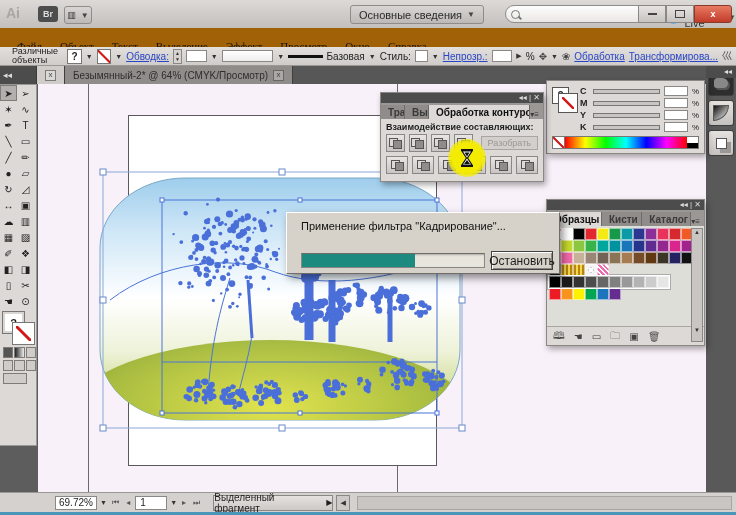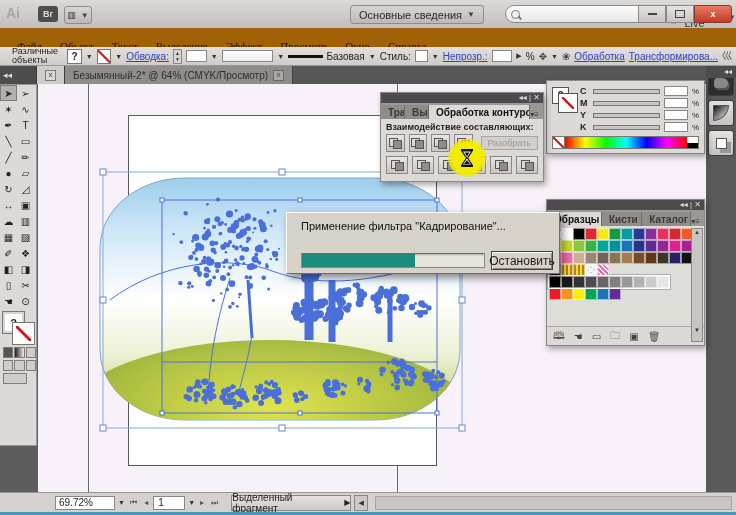--- a/index.html
+++ b/index.html
@@ -1084,21 +1084,21 @@
 
   <div id="progress-dlg" class="abs">
     <div id="progress-msg">Применение фильтра "Кадрирование"...</div>
     <div id="progress-track">
         <div id="progress-fill" style="width: 62%;"></div>
       </div>
     <div id="stop-btn">Остановить</div>
   </div>
 
   <div id="statusbar" class="abs">
-    <div class="field" style="width:60px;height:14px;display:flex;align-items:center;padding-left:3px">
+    <div class="field" style="width:42px;height:14px;display:flex;align-items:center;padding-left:3px">
         <span>69.72%</span>
       </div>
     <span class="dd">▼</span>
     <span class="navg">⏮</span>
     <span class="navg">◂</span>
     <div class="field" style="width:32px;height:14px;display:flex;align-items:center;padding-left:4px">
         <span>1</span>
       </div>
     <span class="dd">▼</span>
     <span class="navg">▸</span>

